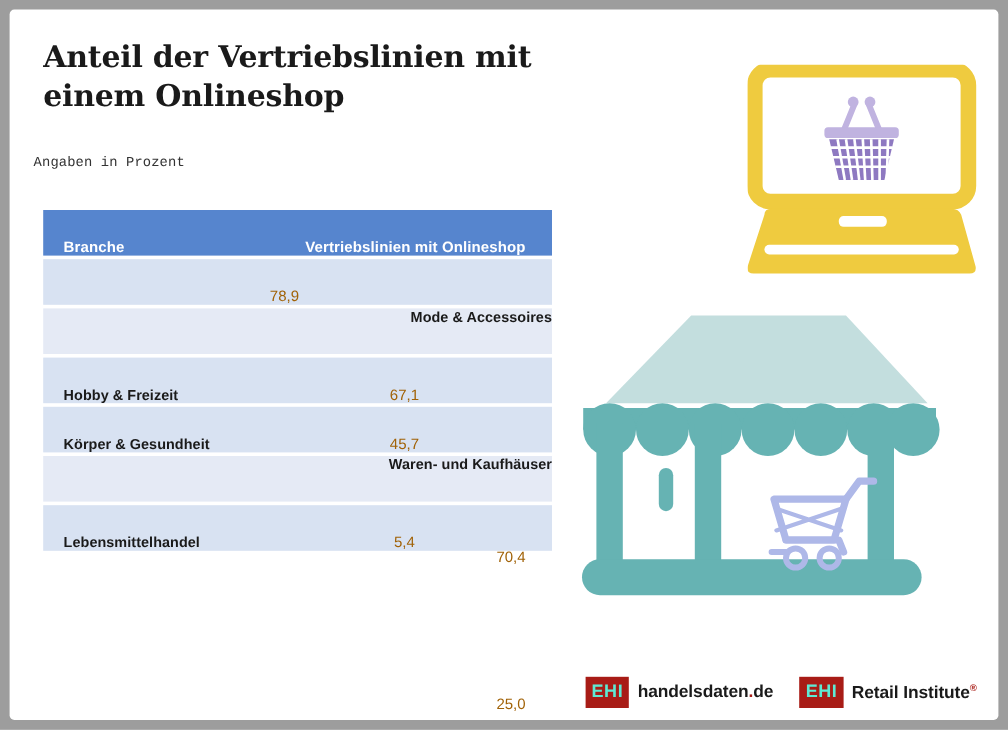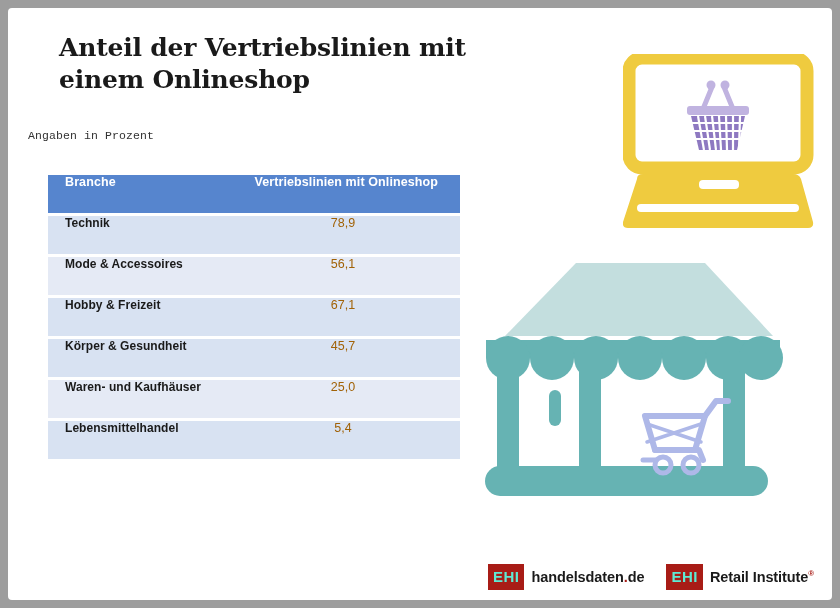--- a/index.html
+++ b/index.html
@@ -38,21 +38,20 @@
     position: absolute;
     left: 28px;
     top: 24px;
     width: 430px;
     font-family: "DejaVu Serif", serif;
     font-weight: bold;
     font-size: 25px;
     line-height: 32px;
     letter-spacing: -0.2px;
     color: #1a1a1a;
-    margin-left: 23px;
   }
   .subtitle {
     position: absolute;
     left: 20px;
     top: 121px;
     font-size: 11.5px;
     font-weight: normal;
     color: #333333;
     letter-spacing: 0.1px;
     font-family: Liberation Mono, monospace;
@@ -60,39 +59,38 @@
 
   
   .table {
     position: absolute;
     left: 28px;
     top: 167px;
     width: 424px;
   }
   .trow {
     display: flex;
-    align-items: flex-start;
+    align-items: flex-end;
     height: 38px;
     margin-bottom: 3px;
-    margin-left: 12px;
   }
   .thead {
     background: #5685ce;
     height: 38px;
     margin-bottom: 3px;
   }
   .thead .c-name,
   .thead .c-val {
     color: #ffffff;
     font-weight: bold;
     font-size: 12.5px;
     letter-spacing: 0.1px;
   }
   .row-a { background: #d8e2f2; }
-  .row-b { background: #e5eaf5; }
+  .row-b { background: #e5eaf5; flex-direction: column; }
   .c-name {
     flex: 0 0 200px;
     padding-left: 17px;
     box-sizing: border-box;
     font-size: 12px;
     font-weight: bold;
     color: #1a1a1a;
     letter-spacing: 0.05px;
   }
   .c-val {
@@ -177,26 +175,25 @@
     <div class="title">Anteil der Vertriebslinien mit einem Onlineshop</div>
     <div class="subtitle">Angaben in Prozent</div>
 
     <div class="table">
       <div class="trow thead">
         <div class="c-name">Branche</div>
         <div class="c-val">Vertriebslinien mit Onlineshop</div>
       </div>
 
       <div class="trow row-a">
-        <div class="c-name">Technik</div>
         <div class="c-val">78,9</div>
       </div>
       <div class="trow row-b">
         <div class="c-name">Mode &amp; Accessoires</div>
-        <div class="c-val">56,1</div>
+        <div class="c-val">70,4</div>
       </div>
       <div class="trow row-a">
         <div class="c-name">Hobby &amp; Freizeit</div>
         <div class="c-val">67,1</div>
       </div>
       <div class="trow row-a">
         <div class="c-name">Körper &amp; Gesundheit</div>
         <div class="c-val">45,7</div>
       </div>
       <div class="trow row-b">

